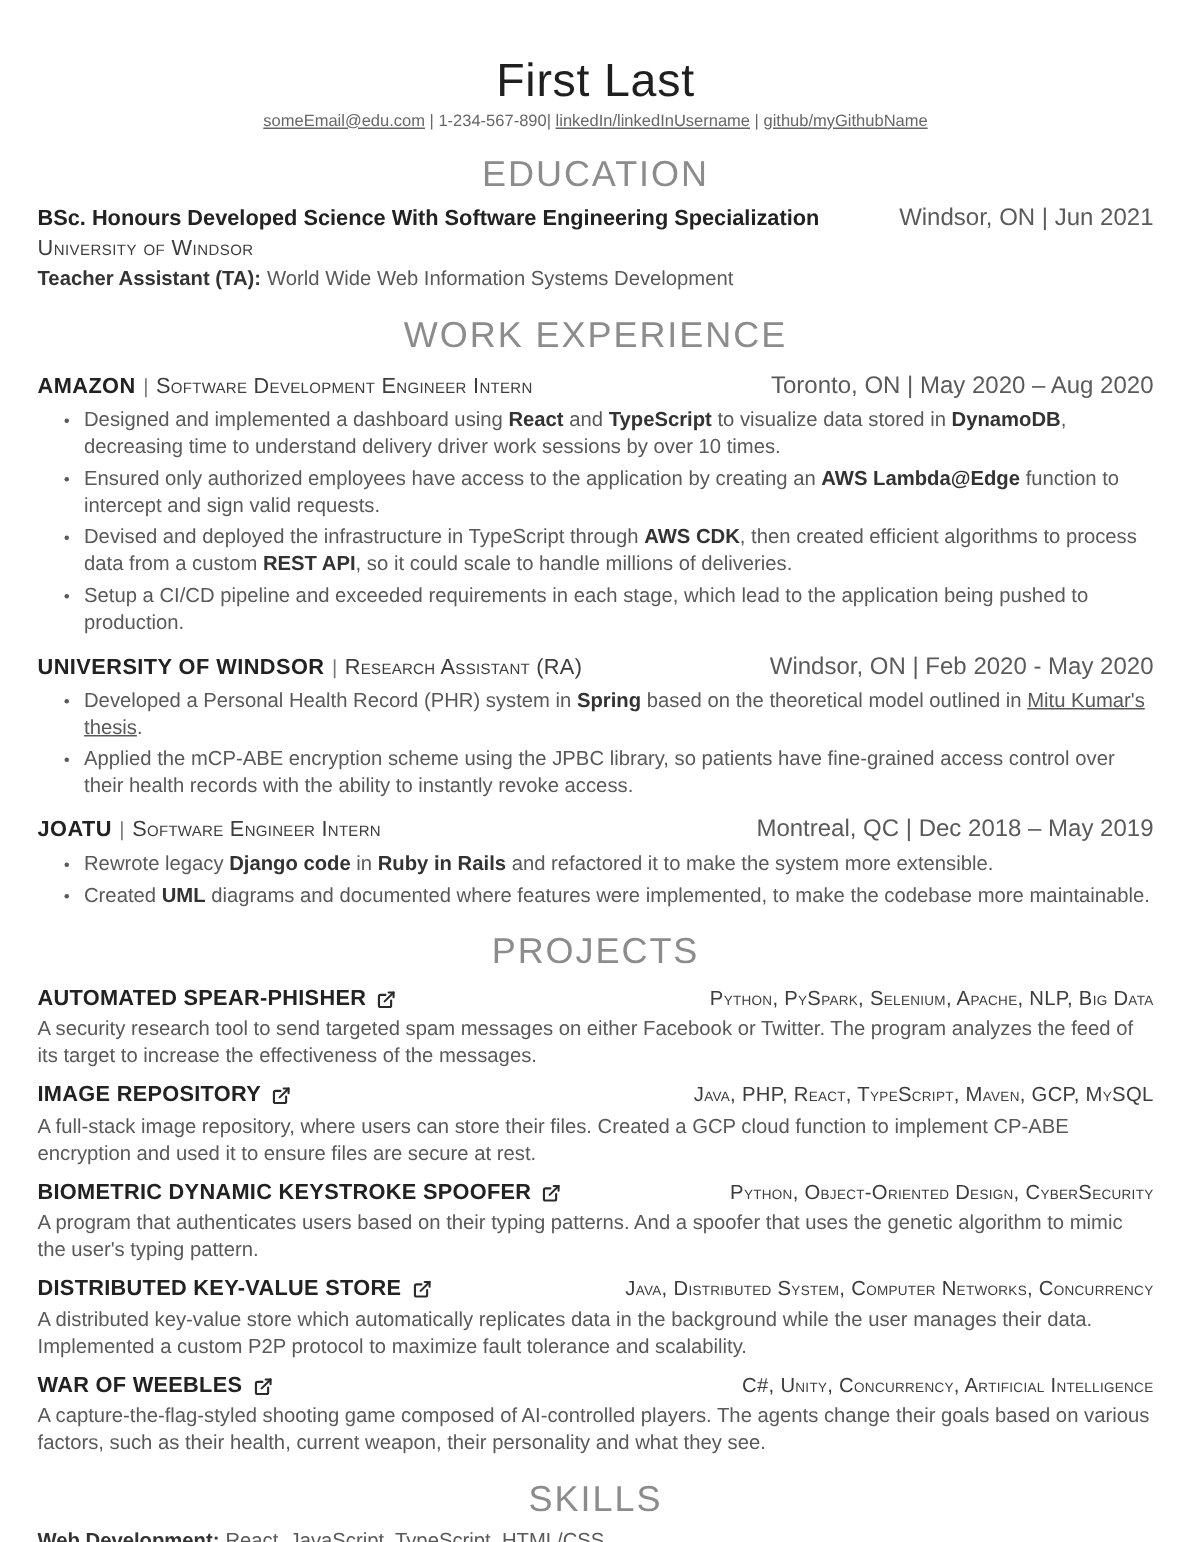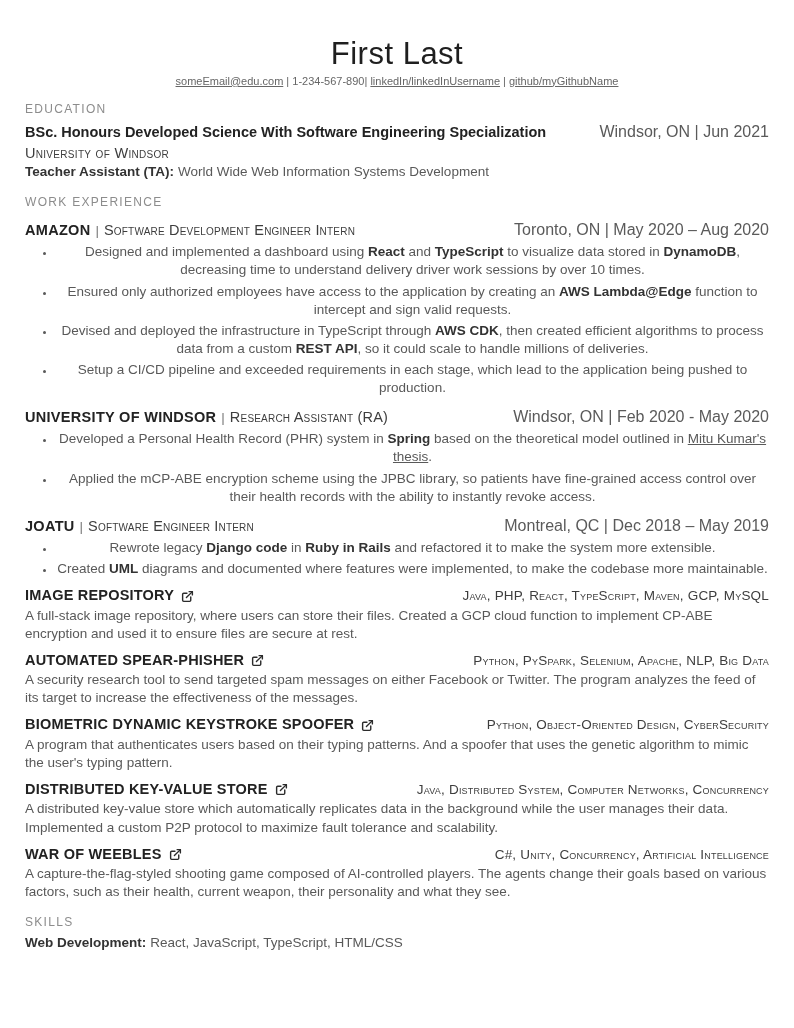--- a/index.html
+++ b/index.html
@@ -12,39 +12,39 @@
   }
 
   
   .name { text-align: center; font-size: 31px; font-weight: 400; color: #1f1f1f; letter-spacing: 0.5px; line-height: 1.15; }
   .contact { text-align: center; font-size: 11px; color: #666; margin-top: 2px; }
   .contact .link { text-decoration: underline; color: #666; cursor: pointer; }
   .contact .sep { white-space: pre; }
 
   
   .section-heading {
-    font-size: 12px; font-weight: 400; color: #8c8c8c;
-    letter-spacing: 1.3px; margin-top: 15px; margin-bottom: 4px; line-height: 1.15;
+    font-size: 24px; font-weight: 400; color: #8c8c8c;
+    letter-spacing: 1.3px; margin-top: 15px; margin-bottom: 4px; line-height: 1.15; text-align: center;
   }
 
   
   .row-between { display: flex; justify-content: space-between; align-items: baseline; }
   .degree { font-weight: 700; color: #222; font-size: 14.5px; }
   .right-meta { font-size: 16px; color: #5a5a5a; white-space: nowrap; }
   .school { font-variant: small-caps; color: #3d3d3d; font-size: 14.5px; letter-spacing: 0.3px; margin-top: 1px; }
   .inline-label { font-weight: 700; color: #333; margin-right: 4px; }
 
   
   .job { margin-top: 9px; }
   .job:first-of-type { margin-top: 2px; }
   .company { font-weight: 700; color: #222; font-size: 14.5px; letter-spacing: 0.3px; }
   .bar { color: #777; font-weight: 400; margin: 0 5px; }
   .role { font-variant: small-caps; color: #3d3d3d; font-size: 14.5px; letter-spacing: 0.2px; }
   ul.bullets { margin-top: 3px; padding-left: 31px; list-style: disc outside; }
-  ul.bullets li { margin-bottom: 3px; text-align: center; }
+  ul.bullets li { margin-bottom: 3px; }
   ul.bullets li::marker { color: #595959; font-size: 0.85em; }
   .seg-bold { font-weight: 700; color: #333; }
   .seg-link { text-decoration: underline; cursor: pointer; }
 
   
   .project { margin-top: 8px; }
   .project:first-of-type { margin-top: 2px; }
   .proj-name { font-weight: 700; color: #222; font-size: 14.5px; letter-spacing: 0.2px; display: inline-flex; align-items: center; }
   .ext-icon { width: 13px; height: 13px; margin-left: 7px; color: #2b2b2b; cursor: pointer; }
   .proj-tech { font-variant: small-caps; color: #3d3d3d; font-size: 13.5px; letter-spacing: 0.2px; text-align: right; }
@@ -99,49 +99,50 @@
     <div class="row-between">
       <span><span class="company">JOATU</span><span class="bar">|</span><span class="role">Software Engineer Intern</span></span>
       <span class="right-meta">Montreal, QC | Dec 2018 – May 2019</span>
     </div>
     <ul class="bullets">
         <li><span>Rewrote legacy </span><span class="seg-bold">Django code</span><span> in </span><span class="seg-bold">Ruby in Rails</span><span> and refactored it to make the system more extensible.</span></li>
         <li><span>Created </span><span class="seg-bold">UML</span><span> diagrams and documented where features were implemented, to make the codebase more maintainable.</span></li>
       </ul>
   </div>
 
+  <div class="section-heading">PROJECTS</div>
+
+  <div class="project">
+    <div class="row-between">
+      <span class="proj-name">
+          <span>AUTOMATED SPEAR-PHISHER</span>
+          <svg class="ext-icon" viewBox="0 0 24 24" fill="none" stroke="currentColor" stroke-width="2.6" stroke-linecap="round" stroke-linejoin="round">
+            <path d="M18 13v6a2 2 0 0 1-2 2H5a2 2 0 0 1-2-2V8a2 2 0 0 1 2-2h6"></path>
+            <polyline points="15 3 21 3 21 9"></polyline>
+            <line x1="10" y1="14" x2="21" y2="3"></line>
+          </svg>
+        </span>
+      <span class="proj-tech">Python, PySpark, Selenium, Apache, NLP, Big Data</span>
+    </div>
+    <div class="proj-desc">A security research tool to send targeted spam messages on either Facebook or Twitter. The program analyzes the feed of its target to increase the effectiveness of the messages.</div>
+  </div>
 
   <div class="project">
     <div class="row-between">
       <span class="proj-name">
           <span>IMAGE REPOSITORY</span>
           <svg class="ext-icon" viewBox="0 0 24 24" fill="none" stroke="currentColor" stroke-width="2.6" stroke-linecap="round" stroke-linejoin="round">
             <path d="M18 13v6a2 2 0 0 1-2 2H5a2 2 0 0 1-2-2V8a2 2 0 0 1 2-2h6"></path>
             <polyline points="15 3 21 3 21 9"></polyline>
             <line x1="10" y1="14" x2="21" y2="3"></line>
           </svg>
         </span>
       <span class="proj-tech">Java, PHP, React, TypeScript, Maven, GCP, MySQL</span>
     </div>
     <div class="proj-desc">A full-stack image repository, where users can store their files. Created a GCP cloud function to implement CP-ABE encryption and used it to ensure files are secure at rest.</div>
-  </div>
-
-  <div class="project">
-    <div class="row-between">
-      <span class="proj-name">
-          <span>AUTOMATED SPEAR-PHISHER</span>
-          <svg class="ext-icon" viewBox="0 0 24 24" fill="none" stroke="currentColor" stroke-width="2.6" stroke-linecap="round" stroke-linejoin="round">
-            <path d="M18 13v6a2 2 0 0 1-2 2H5a2 2 0 0 1-2-2V8a2 2 0 0 1 2-2h6"></path>
-            <polyline points="15 3 21 3 21 9"></polyline>
-            <line x1="10" y1="14" x2="21" y2="3"></line>
-          </svg>
-        </span>
-      <span class="proj-tech">Python, PySpark, Selenium, Apache, NLP, Big Data</span>
-    </div>
-    <div class="proj-desc">A security research tool to send targeted spam messages on either Facebook or Twitter. The program analyzes the feed of its target to increase the effectiveness of the messages.</div>
   </div>
 
   <div class="project">
     <div class="row-between">
       <span class="proj-name">
           <span>BIOMETRIC DYNAMIC KEYSTROKE SPOOFER</span>
           <svg class="ext-icon" viewBox="0 0 24 24" fill="none" stroke="currentColor" stroke-width="2.6" stroke-linecap="round" stroke-linejoin="round">
             <path d="M18 13v6a2 2 0 0 1-2 2H5a2 2 0 0 1-2-2V8a2 2 0 0 1 2-2h6"></path>
             <polyline points="15 3 21 3 21 9"></polyline>
             <line x1="10" y1="14" x2="21" y2="3"></line>

